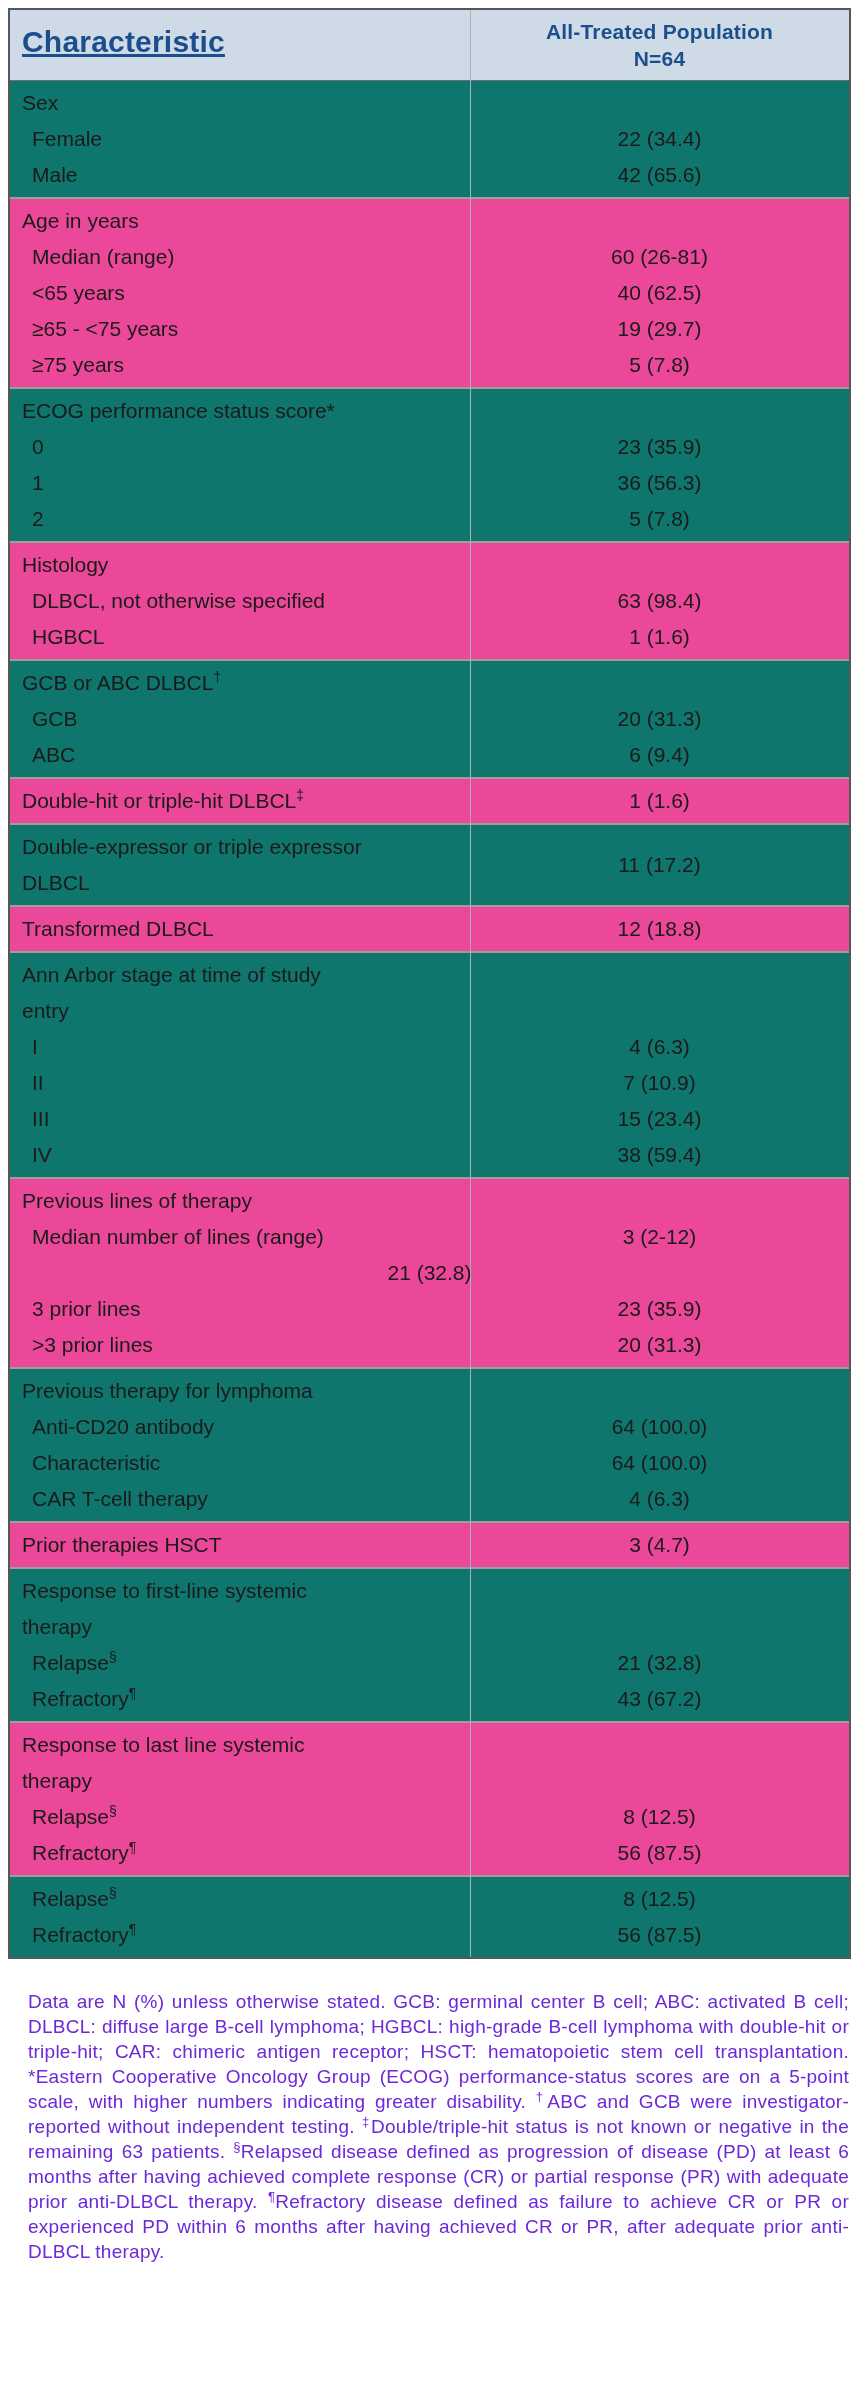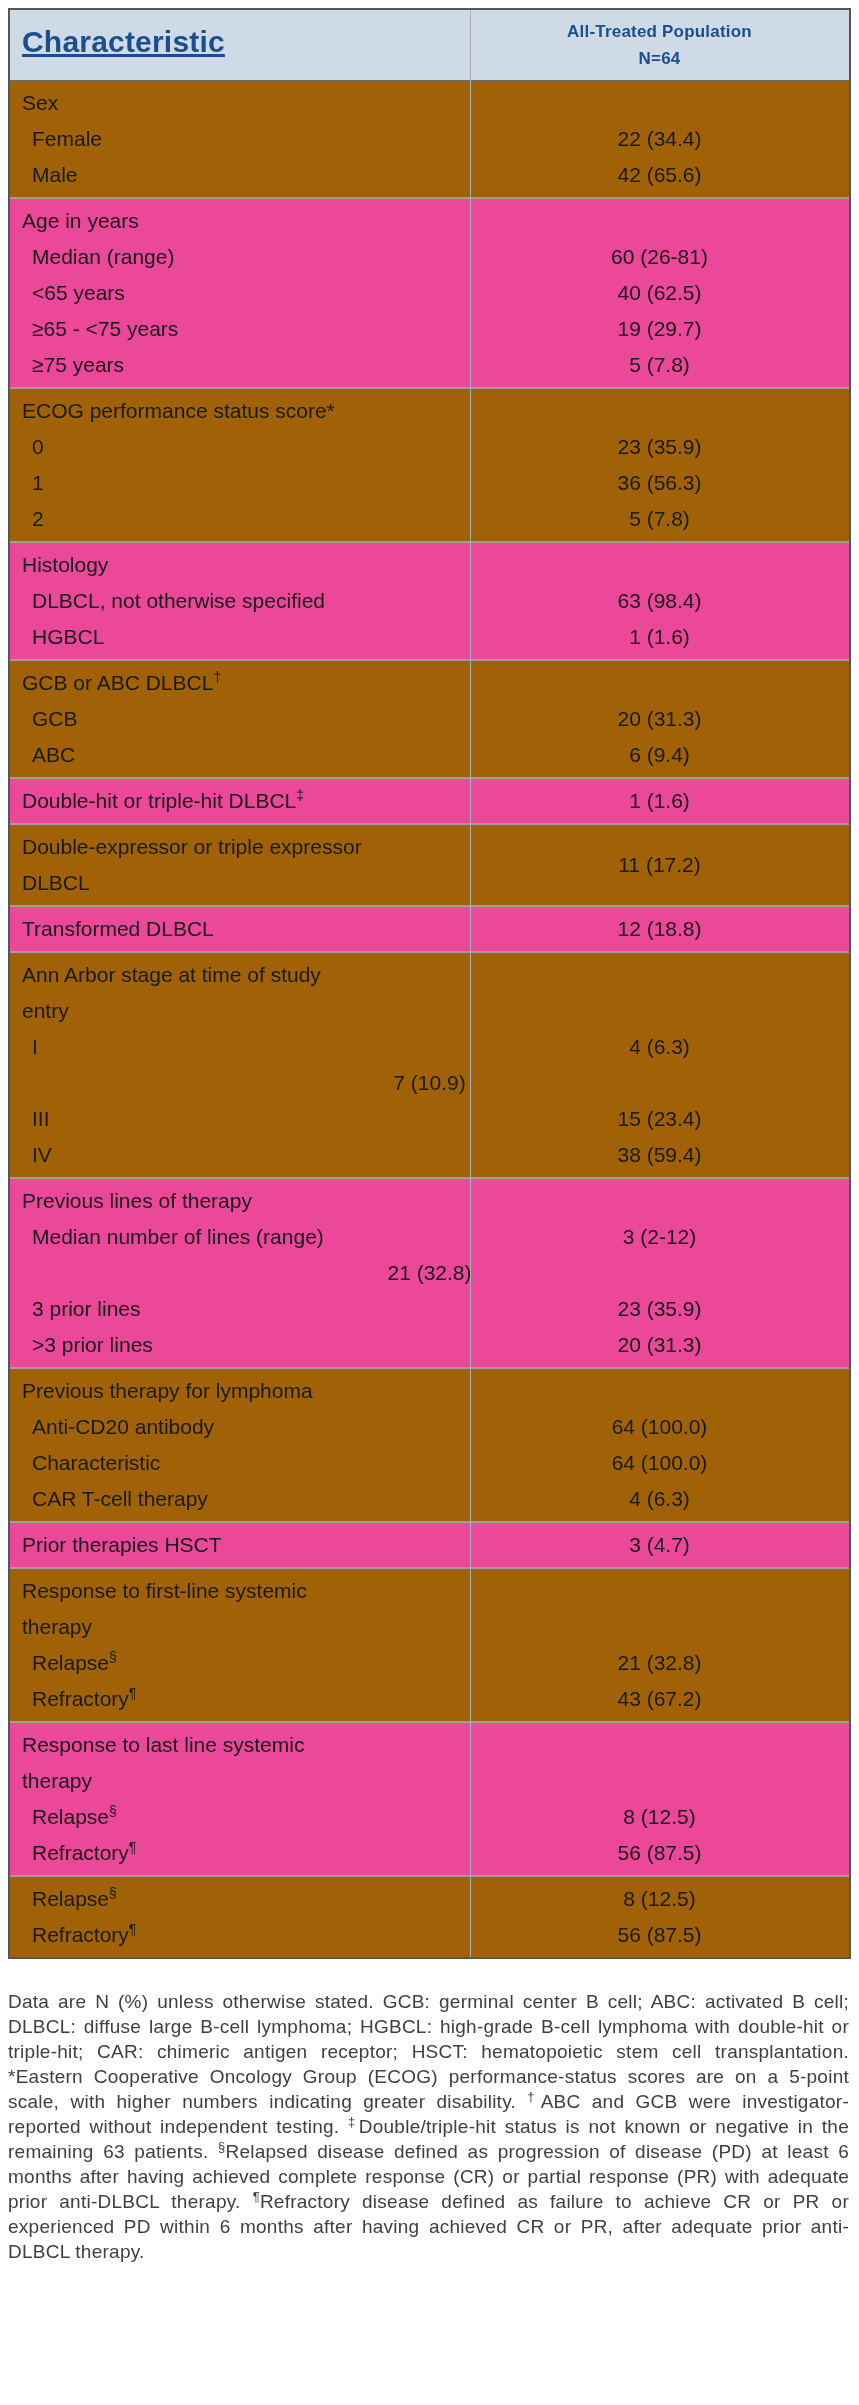--- a/index.html
+++ b/index.html
@@ -39,30 +39,30 @@
     letter-spacing:.2px;
     text-decoration:underline;
   }
   .th-right{
     flex:1;
     display:flex;
     align-items:center;
     justify-content:center;
     text-align:center;
     font-weight:bold;
-    font-size:17px;
+    font-size:21px;
     line-height:27px;
     color:#1b4e8c;
     white-space:pre-line;
     letter-spacing:.2px;
   }
   .section{padding:4px 0;}
   .section + .section{border-top:2px solid #9e9e9e;}
   .section.gray{background:#ec4899;}
-  .section.white{background:#a16207;}
+  .section.white{background:#0f766e;}
   .row{display:flex;align-items:center;}
   .row-label{
     width:460px;
     box-sizing:border-box;
     padding:0 14px 0 12px;
     font-size:21px;
     line-height:36px;
     white-space:pre-line;
   }
   .row-label.indent-1{padding-left:22px;}
@@ -70,26 +70,26 @@
   .row-value{
     flex:1;
     text-align:center;
     font-size:21px;
     line-height:36px;
     min-height:36px;
   }
 
   
   .footnote{
-    margin:30px 2px 0 0;
+    margin:30px 2px 0 20px;
     padding-bottom:10px;
     font-size:19px;
     line-height:25px;
     letter-spacing:.25px;
-    color:#404040;
+    color:#6d28d9;
     text-align:justify;
   }
   .footnote sup{font-size:13px;line-height:0;}
 </style>
 </head>
 <body>
 
 <div class="wrap">
   <div class="tbl">
     <div class="col-sep"></div>
@@ -204,20 +204,21 @@
           <div class="row">
             <div class="row-label"><span>Ann Arbor stage at time of study
 entry</span></div>
             <div class="row-value"></div>
           </div>
           <div class="row">
             <div class="row-label indent-1"><span>I</span></div>
             <div class="row-value">4 (6.3)</div>
           </div>
           <div class="row">
+            <div class="row-label indent-1"><span>II</span></div>
             <div class="row-value">7 (10.9)</div>
           </div>
           <div class="row">
             <div class="row-label indent-1"><span>III</span></div>
             <div class="row-value">15 (23.4)</div>
           </div>
           <div class="row">
             <div class="row-label indent-1"><span>IV</span></div>
             <div class="row-value">38 (59.4)</div>
           </div>

